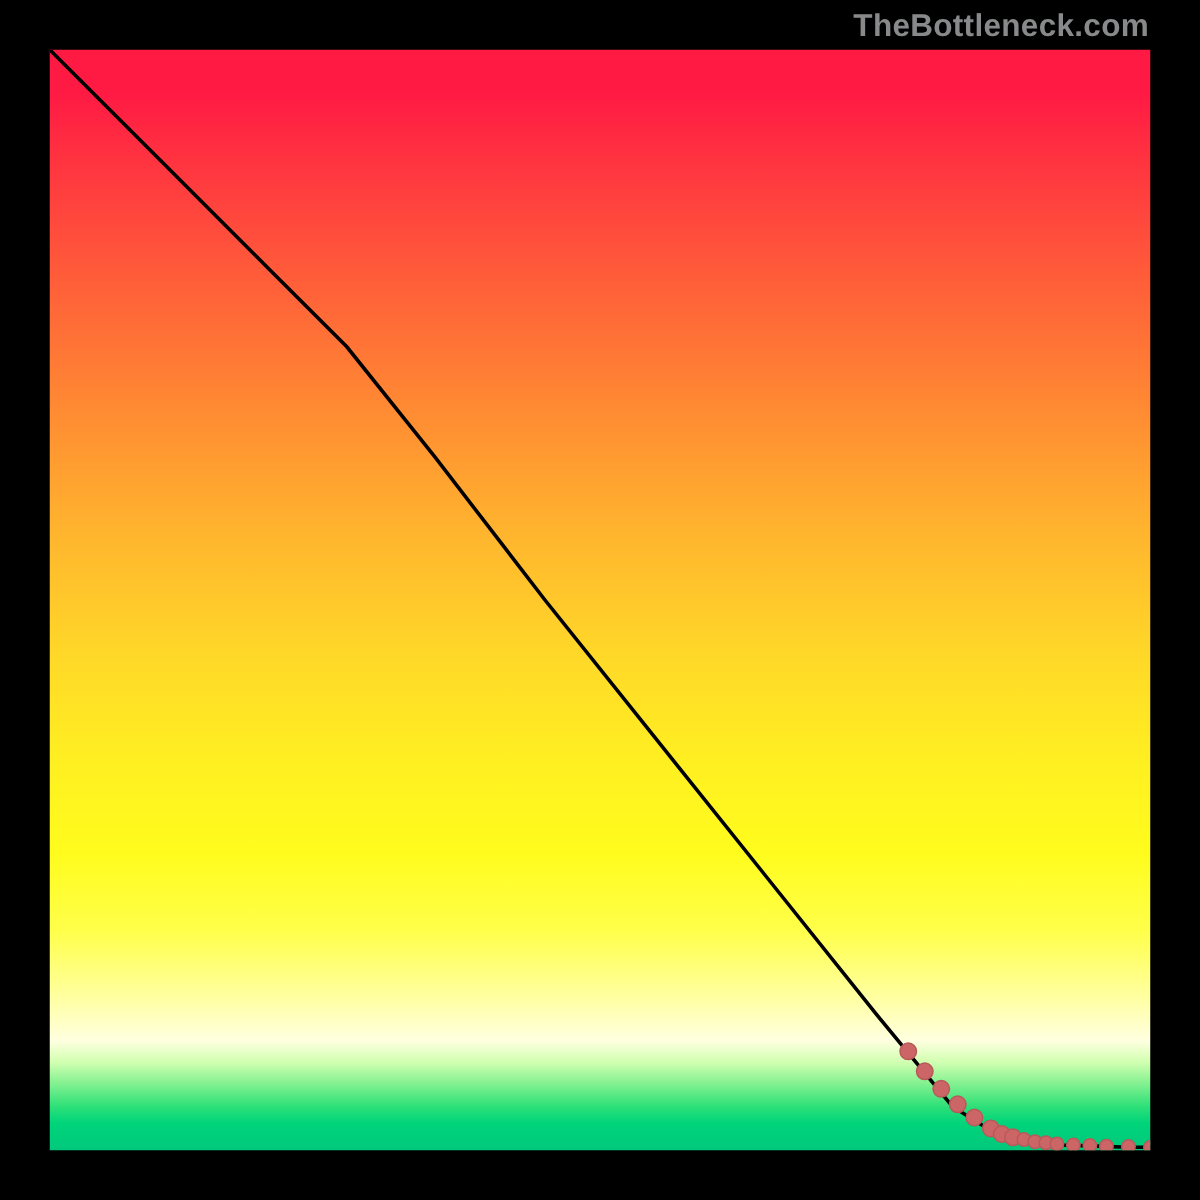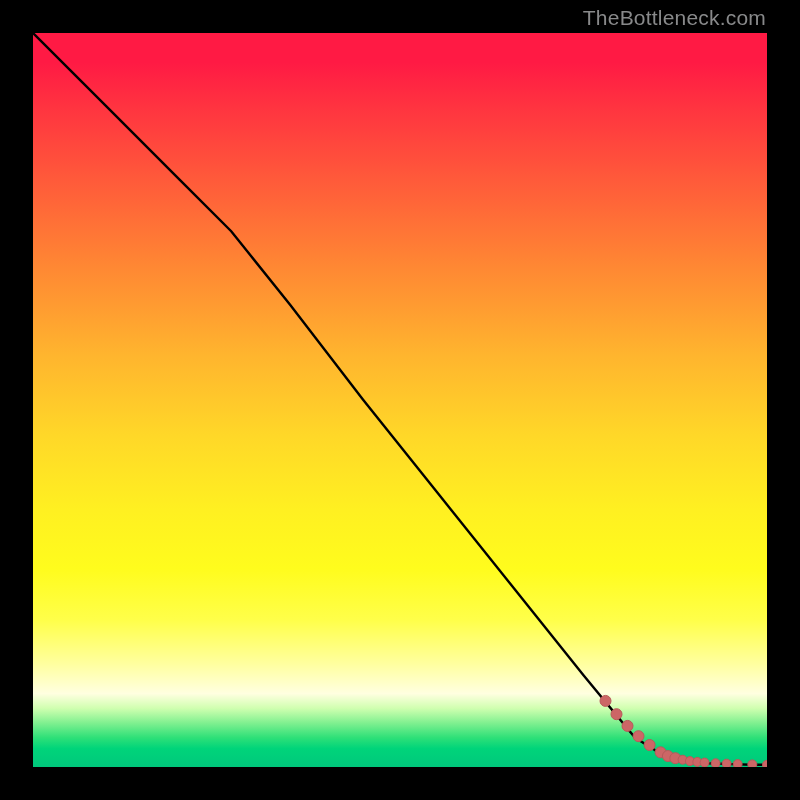--- a/index.html
+++ b/index.html
@@ -52,21 +52,21 @@
     position: absolute;
     inset: 0;
     pointer-events: none;
   }
   .watermark {
     position: absolute;
     top: 6px;
     right: 34px;
     font-family: Arial, Helvetica, sans-serif;
     font-size: 21px;
-    font-weight: 400;
+    font-weight: 700;
     color: #88898a;
     letter-spacing: 0.2px;
   }
 </style>
 </head>
 <body>
 
 <div class="stage">
   <div class="plot">
     <div class="gradient"></div>

